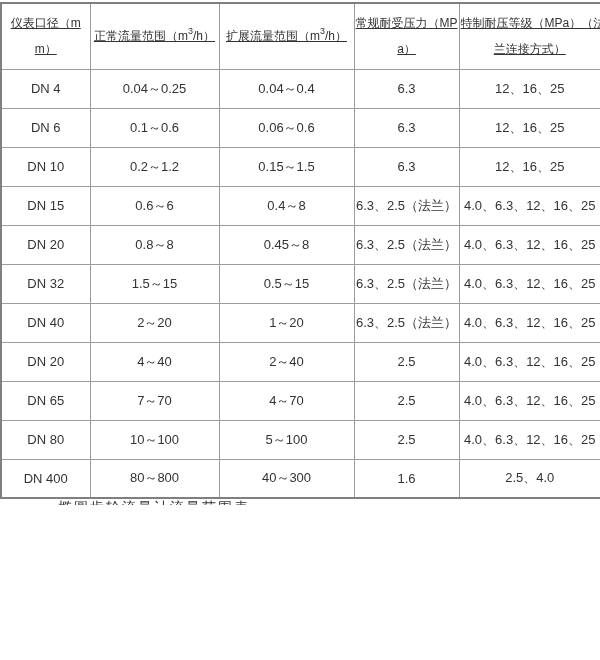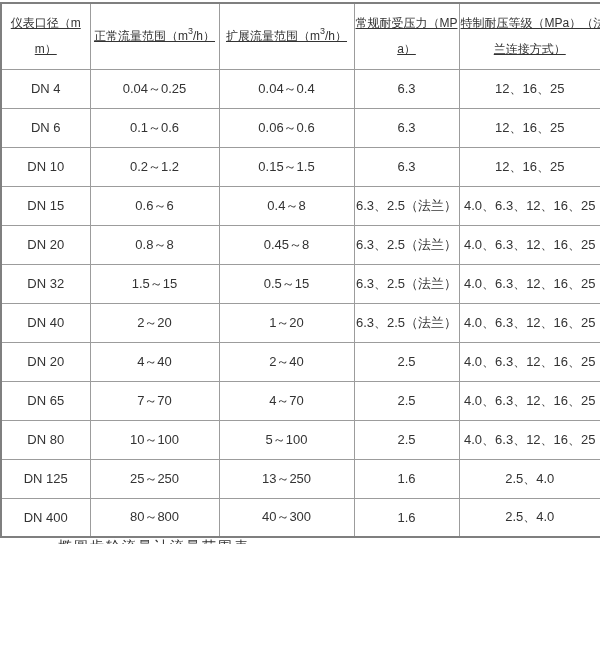--- a/index.html
+++ b/index.html
@@ -167,27 +167,20 @@
           <td>4.0、6.3、12、16、25</td>
         </tr>
         <tr>
           <td>DN 80</td>
           <td>10～100</td>
           <td>5～100</td>
           <td>2.5</td>
           <td>4.0、6.3、12、16、25</td>
         </tr>
         <tr>
-          <td>DN 125</td>
-          <td>25～250</td>
-          <td>13～250</td>
-          <td>1.6</td>
-          <td>2.5、4.0</td>
-        </tr>
-        <tr>
           <td>DN 400</td>
           <td>80～800</td>
           <td>40～300</td>
           <td>1.6</td>
           <td>2.5、4.0</td>
         </tr>
       </tbody>
   </table>
   <div class="clipped-caption">椭圆齿轮流量计流量范围表</div>
 </div>

